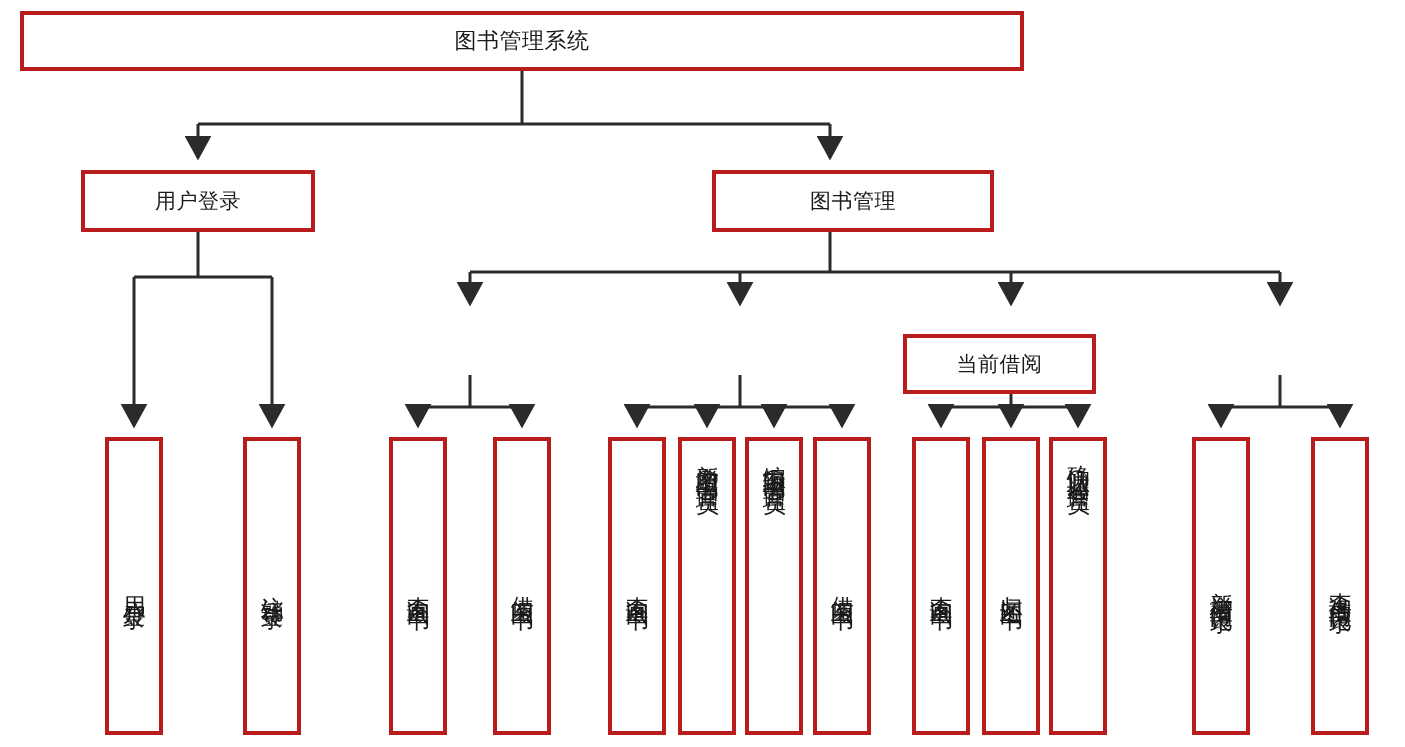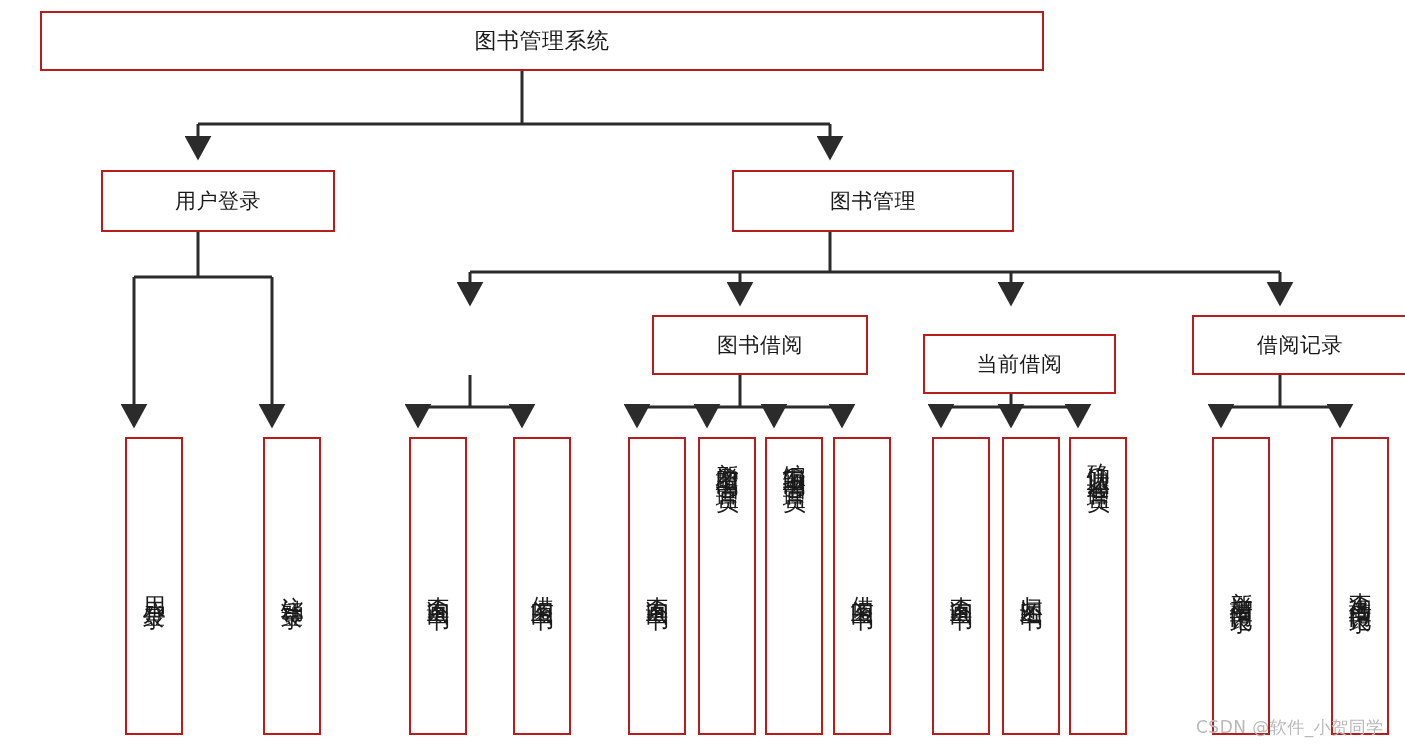--- a/index.html
+++ b/index.html
@@ -23,26 +23,25 @@
     left: 0;
     top: 0;
     width: 1405px;
     height: 747px;
     pointer-events: none;
   }
   .node {
     position: absolute;
     box-sizing: border-box;
     background: #ffffff;
-    border: 2px solid #b91c1c;
+    border: 4px solid #b91c1c;
     display: flex;
     align-items: center;
     justify-content: center;
     color: #1a1a1a;
-    margin-left: 20px;
   }
   .node-label {
     display: block;
     text-align: center;
     line-height: 1.18;
     white-space: pre;
   }
   
   .node.horiz .node-label {
     font-size: 21px;
@@ -137,28 +136,22 @@
     <span class="node-label">图书管理系统</span>
   </div>
 
   <div class="node horiz" style="left:81px; top:170px; width:234px; height:62px;">
     <span class="node-label">用户登录</span>
   </div>
   <div class="node horiz" style="left:712px; top:170px; width:282px; height:62px;">
     <span class="node-label">图书管理</span>
   </div>
 
-  <div class="node horiz" style="left:632px; top:315px; width:216px; height:60px;">
-    <span class="node-label">图书借阅</span>
-  </div>
   <div class="node horiz" style="left:903px; top:334px; width:193px; height:60px;">
     <span class="node-label">当前借阅</span>
-  </div>
-  <div class="node horiz" style="left:1172px; top:315px; width:216px; height:60px;">
-    <span class="node-label">借阅记录</span>
   </div>
 
   <div class="node vert" style="left:105px; top:437px; width:58px; height:298px;">
     <span class="node-label">用户登录</span>
   </div>
   <div class="node vert" style="left:243px; top:437px; width:58px; height:298px;">
     <span class="node-label">注销登录</span>
   </div>
 
   <div class="node vert" style="left:389px; top:437px; width:58px; height:298px;">
@@ -191,15 +184,14 @@
     <span class="node-label">确认归还（管理员）</span>
   </div>
 
   <div class="node vert" style="left:1192px; top:437px; width:58px; height:298px;">
     <span class="node-label">新增借阅记录</span>
   </div>
   <div class="node vert" style="left:1311px; top:437px; width:58px; height:298px;">
     <span class="node-label">查询借阅记录</span>
   </div>
 
-  <div class="watermark" style="left:1196px; top:716px;">CSDN @软件_小贺同学</div>
 
 </div>
 
 </body></html>

